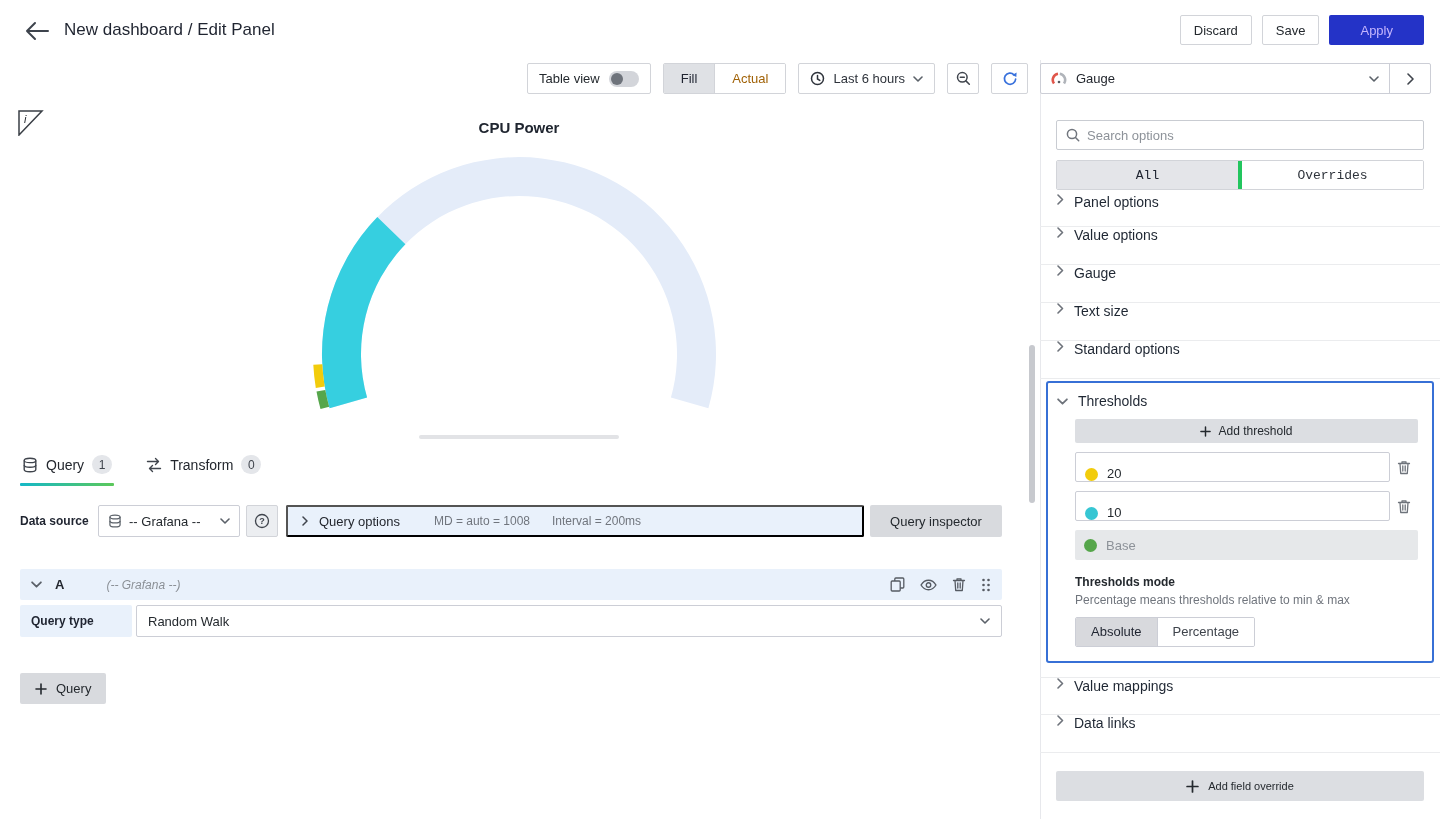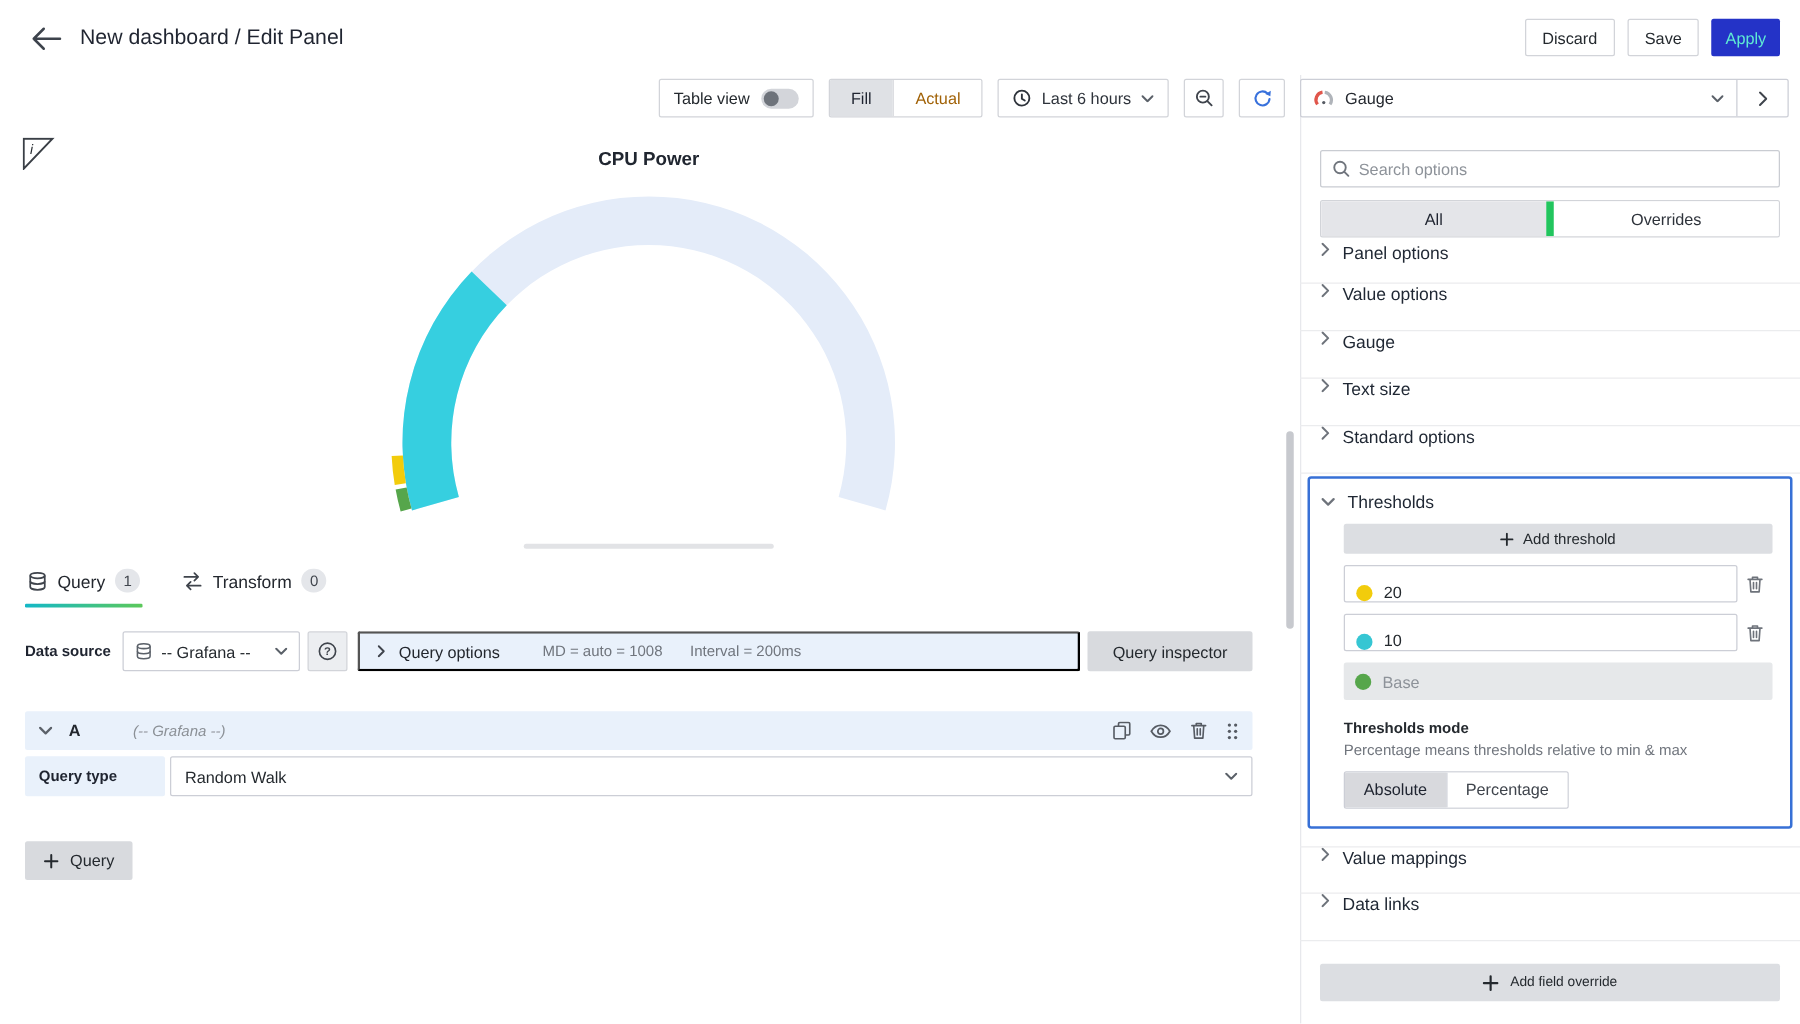--- a/index.html
+++ b/index.html
@@ -8,21 +8,21 @@
   #app { position:relative; width:1440px; height:819px; background:#fff; overflow:hidden; }
   svg { display:block; }
   button { font-family:inherit; cursor:pointer; }
 
   
   .back-btn { position:absolute; left:22px; top:18px; width:30px; height:26px; background:none; border:none; color:#3d434c; display:flex; align-items:center; justify-content:center; }
   .page-title { position:absolute; left:64px; top:20px; font-size:17px; font-weight:500; color:#1f2430; }
   .header-actions { position:absolute; right:16px; top:15px; display:flex; gap:10px; }
   .btn { display:inline-flex; align-items:center; justify-content:center; height:30px; padding:0 13px; font-size:13px; border-radius:2px; }
   .btn.outline { background:#fff; border:1px solid #d2d4d9; color:#24292e; font-weight:500; }
-  .btn.primary { background:#2433c7; border:none; color:#5eead4; font-weight:500; padding:0 11px; }
+  .btn.primary { background:#2433c7; border:none; color:#c4b5fd; font-weight:500; padding:0 31px; }
 
   
   .toolbar { position:absolute; left:527px; top:63px; height:31px; display:flex; gap:12px; align-items:center; }
   .tv-box { display:flex; align-items:center; gap:9px; height:31px; padding:0 11px; border:1px solid #d2d4d9; border-radius:2px; font-size:13px; color:#24292e; background:#fff; }
   .switch { width:30px; height:16px; background:#d3d5da; border-radius:9px; position:relative; display:inline-block; cursor:pointer; }
   .switch .knob { position:absolute; left:2px; top:2px; width:12px; height:12px; border-radius:50%; background:#6e737b; }
   .seg-group { display:flex; height:31px; border:1px solid #d2d4d9; border-radius:2px; overflow:hidden; background:#fff; }
   .seg-group .seg { padding:0 17px; display:flex; align-items:center; font-size:13px; background:#fff; color:#a16207; border:none; }
   .seg-group .seg + .seg { border-left:1px solid #d2d4d9; }
   .seg-group .seg.active { background:#dfe1e5; color:#1f2430; font-weight:500; }
@@ -77,22 +77,22 @@
   .viz-picker { position:absolute; left:1040px; top:63px; width:391px; height:31px; border:1px solid #ccced6; border-radius:2px; background:#fff; display:flex; align-items:stretch; }
   .viz-main { flex:1; display:flex; align-items:center; gap:9px; padding:0 10px; font-size:13px; font-weight:500; color:#23272e; background:none; border:none; }
   .viz-main .caret { margin-left:auto; color:#5b6169; }
   .viz-next { width:41px; border:none; border-left:1px solid #ccced6; display:flex; align-items:center; justify-content:center; color:#3f444c; background:none; }
 
   .search-box { position:absolute; left:1056px; top:120px; width:368px; height:30px; border:1px solid #c9ccd2; border-radius:2px; display:flex; align-items:center; gap:7px; padding:0 9px; color:#8d9299; background:#fff; }
   .search-box input { border:none; outline:none; flex:1; font-size:13px; font-family:inherit; color:#24292e; background:transparent; }
   .search-box input::placeholder { color:#8d9299; }
 
   .ov-tabs { position:absolute; left:1056px; top:160px; width:368px; height:30px; display:flex; border:1px solid #d2d4d9; border-radius:2px; overflow:hidden; }
-  .ov-tab { flex:1; display:flex; align-items:center; justify-content:center; font-size:13px; background:#fff; color:#2e333b; border:none; }
-  .ov-tab + .ov-tab { border-left:6px solid #22c55e; }
+  .ov-tab { flex:1; display:flex; align-items:center; justify-content:center; font-size:13px; background:#fff; color:#2e333b; border:none;font-family:Liberation Mono, monospace; }
+  .ov-tab + .ov-tab { border-left:4px solid #22c55e; }
   .ov-tab.active { background:#e4e5e9; font-weight:500; color:#1f2430; }
 
   .opt-col { position:absolute; left:1040px; top:194px; width:400px; }
   .opt-row { height:38px; display:flex; gap:10px; padding-left:17px; border-bottom:1px solid #ebecee; font-size:14px; font-weight:500; color:#1f2733; background:none; border-top:none; border-left:none; border-right:none; width:100%; text-align:left; }
   .opt-row.first { height:33px; }
   .opt-row.mt { margin-top:14px; border-top:1px solid #ebecee; }
   .chev { color:#6e737b; display:flex; flex:0 0 auto; }
 
   .th-box { margin:2px 6px 0 6px; border:2px solid #3770d6; border-radius:3px; background:#fff; padding-bottom:14px; }
   .th-head { height:36px; display:flex; align-items:center; gap:10px; padding-left:9px; font-size:14px; font-weight:500; color:#1f2733; width:100%; background:none; border:none; text-align:left; }

